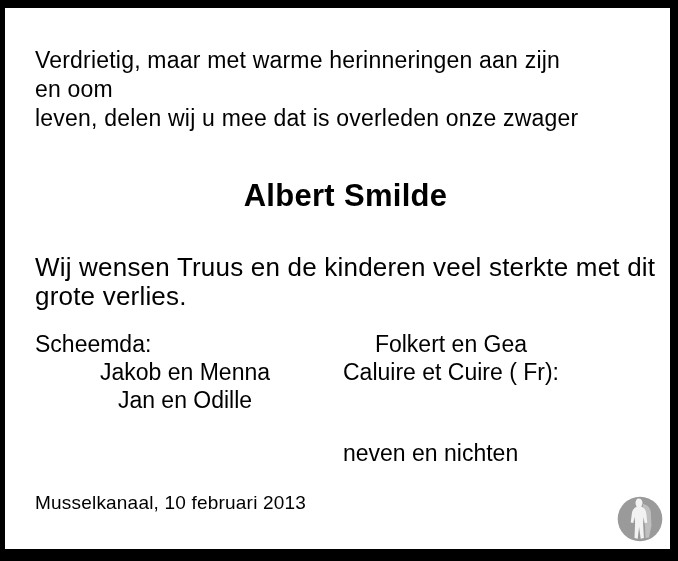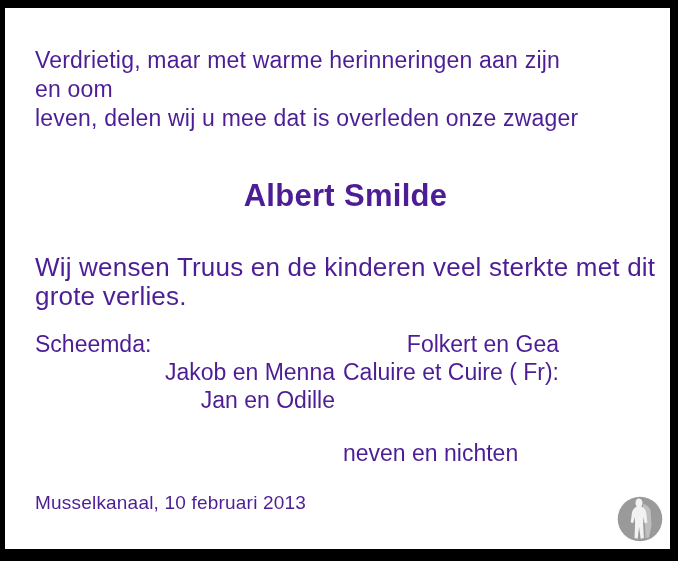--- a/index.html
+++ b/index.html
@@ -14,21 +14,21 @@
     overflow: hidden;
     font-family: "Liberation Sans", sans-serif;
   }
   .card {
     position: absolute;
     left: 5px;
     top: 8px;
     right: 8px;
     bottom: 12px;
     background: #ffffff;
-    color: #4c1d95;
+    color: #000000;
   }
   .intro {
     position: absolute;
     left: 30px;
     top: 38px;
     font-size: 23px;
     line-height: 29px;
     letter-spacing: 0.2px;
   }
   .deceased-name {
@@ -58,21 +58,21 @@
     grid-template-columns: 300px auto;
     column-gap: 8px;
     font-size: 23px;
     line-height: 28px;
   }
   .locations .place {
     text-align: left;
     white-space: pre;
   }
   .locations .names {
-    text-align: right;
+    text-align: center;
     white-space: pre;
   }
   .signature {
     position: absolute;
     left: 338px;
     top: 432px;
     font-size: 23px;
   }
   .dateline {
     position: absolute;

